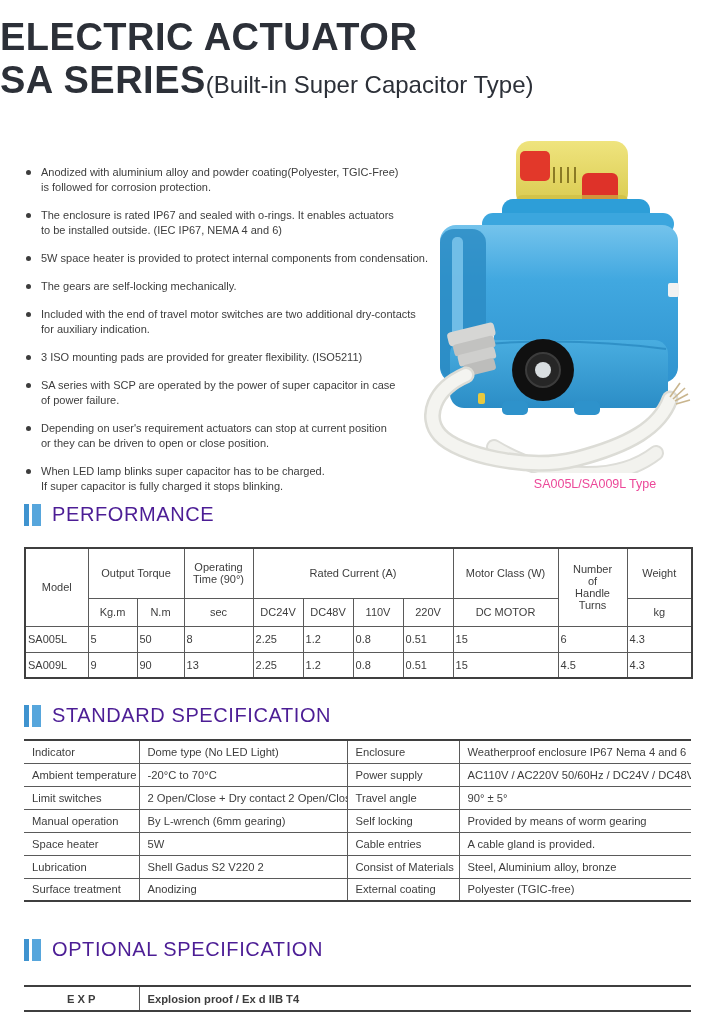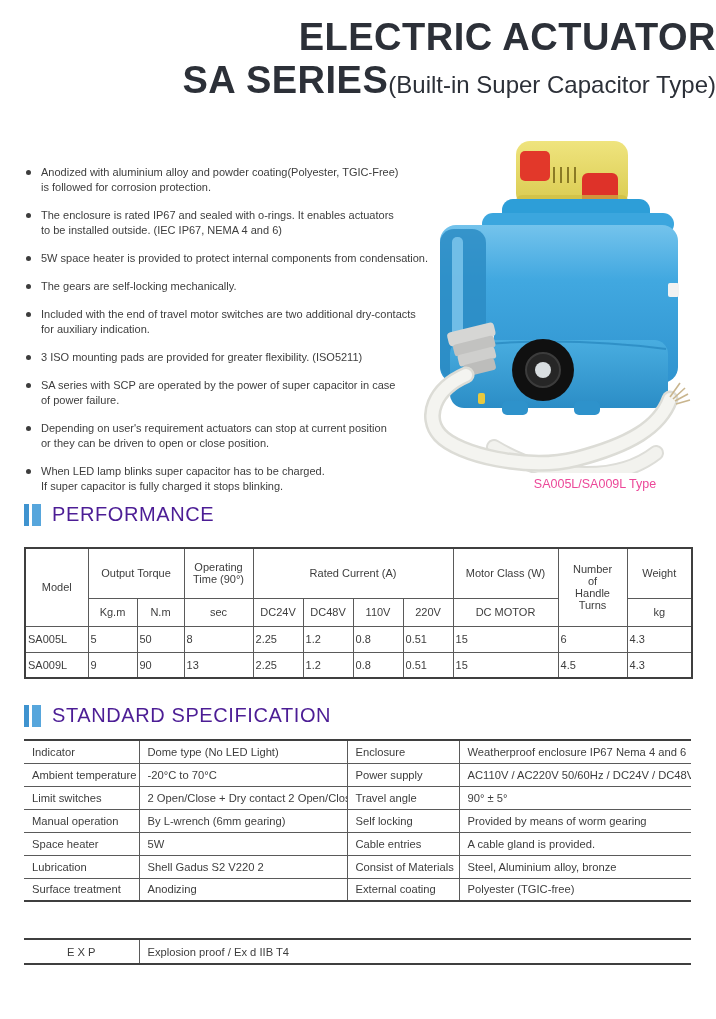--- a/index.html
+++ b/index.html
@@ -3,21 +3,21 @@
 <meta charset="utf-8">
 <style>
   * { margin:0; padding:0; box-sizing:border-box; }
   body { background:#888; }
   .page {
     width:716px; height:1019px; background:#ffffff; margin:0 auto;
     font-family:"Liberation Sans", sans-serif; color:#3d3d3d;
     position:relative; overflow:hidden;
   }
   
-  .title-block { text-align:right; padding-top:16px; color:#2c3038; }
+  .title-block { text-align:left; padding-top:16px; color:#2c3038; }
   .title-line1 { font-size:38px; font-weight:bold; line-height:42px; letter-spacing:0.5px; }
   .title-line2 { font-size:38px; font-weight:bold; line-height:44px; letter-spacing:0.5px; }
   .title-sub   { font-size:24px; font-weight:normal; letter-spacing:0px; }
   
   .content { position:relative; margin:28px 24px 0 24px; height:356px; }
   .features { width:418px; padding-top:30px; }
   .feature  { display:flex; margin-bottom:13px; font-size:11px; line-height:15px; color:#3d3d3d; }
   .bullet-dot { flex:none; width:5px; height:5px; border-radius:50%; background:#3d3d3d; margin:5px 10px 0 2px; }
   .feature-text { white-space:pre-line; }
   .product { position:absolute; right:-4px; top:0; width:272px; }
@@ -37,21 +37,21 @@
   .perf thead tr.h2 th { height:28px; }
   .perf tbody tr { height:26px; }
   .perf th.wrap4 { white-space:pre-line; line-height:12px; }
   
   .spec { border-collapse:collapse; width:667px; table-layout:fixed; font-size:11.2px; color:#3d3d3d;
           border-top:2px solid #3f3f3f; border-bottom:2px solid #3f3f3f; margin-top:12px; }
   .spec td { border-bottom:1px solid #5a5a5a; height:23px; padding:1px 8px; overflow:hidden; white-space:nowrap; }
   .spec td.bl { border-left:1px solid #5a5a5a; }
   .spec tr:last-child td { border-bottom:none; }
   .opt { border-collapse:collapse; width:667px; table-layout:fixed; font-size:11.2px; color:#3d3d3d;
-         border-top:2px solid #3f3f3f; border-bottom:2px solid #3f3f3f; margin-top:4px; }
+         border-top:2px solid #3f3f3f; border-bottom:2px solid #3f3f3f; margin-top:24px;font-weight:bold; }
   .opt td { height:25px; padding:1px 8px; }
   .opt td.lab { text-align:center; }
   .opt td.bl { border-left:1px solid #5a5a5a; }
   .mt-perf { margin-top:12px; }
   .mt-std  { margin-top:25px; }
   .mt-opt  { margin-top:36px; }
 </style>
 </head>
 <body>
 
@@ -316,20 +316,27 @@
           <td>Surface treatment</td>
           <td class="bl">Anodizing</td>
           <td class="bl">External coating</td>
           <td class="bl">Polyester (TGIC-free)</td>
         </tr>
       </tbody>
     </table>
   </div>
 
   <div class="section mt-opt">
+    <div class="section-header">
+      <span class="bars">
+          <span class="bar-a"></span>
+          <span class="bar-b"></span>
+        </span>
+      <span class="section-title">OPTIONAL SPECIFICATION</span>
+    </div>
     <table class="opt">
       <colgroup>
           <col style="width:115px">
           <col style="width:552px">
         </colgroup>
       <tbody>
         <tr>
           <td class="lab">E X P</td>
           <td class="bl">Explosion proof / Ex d IIB T4</td>
         </tr>

